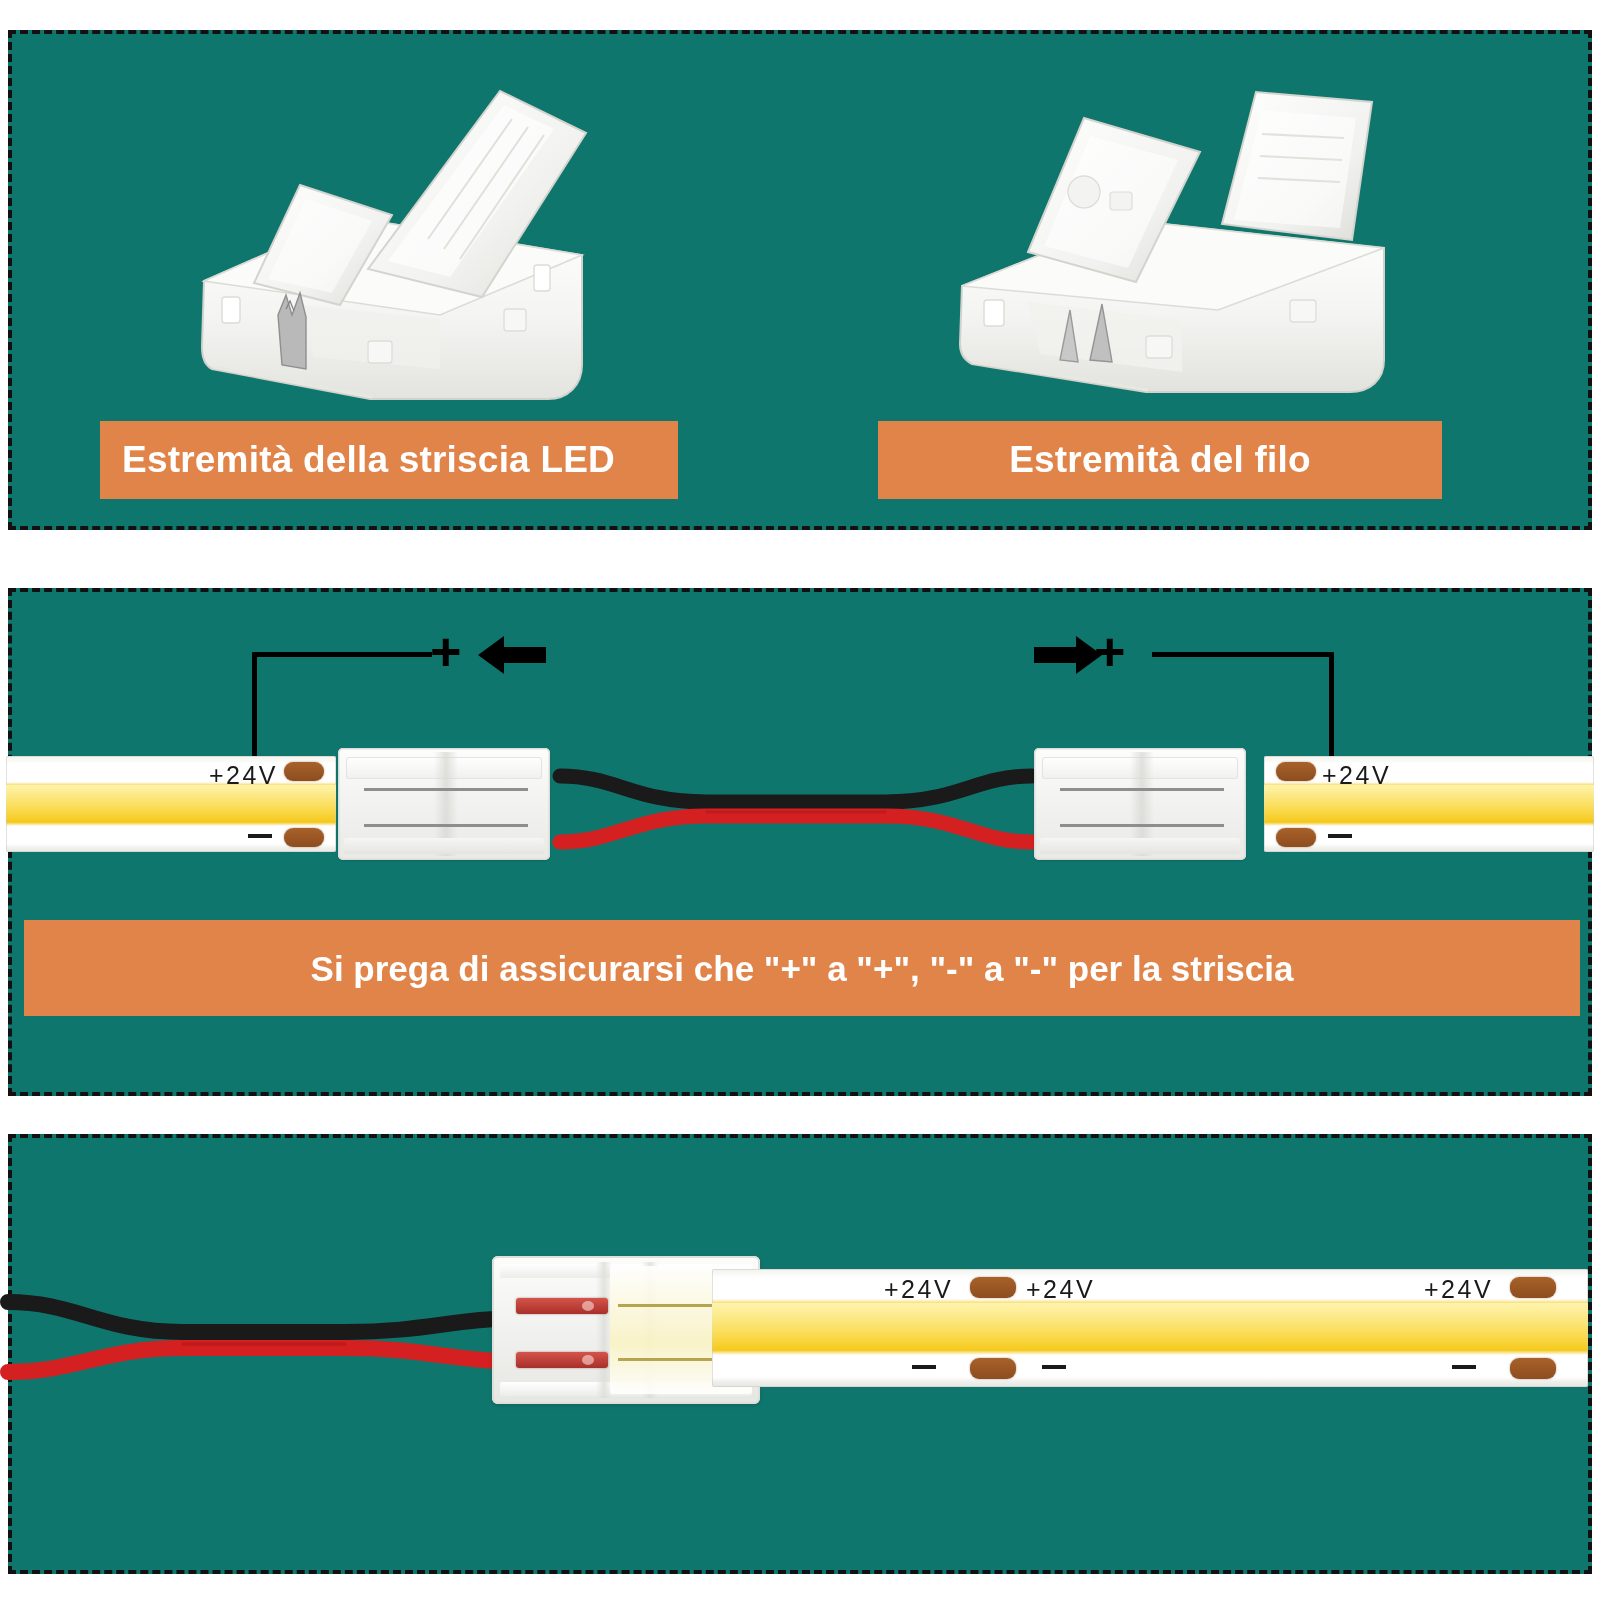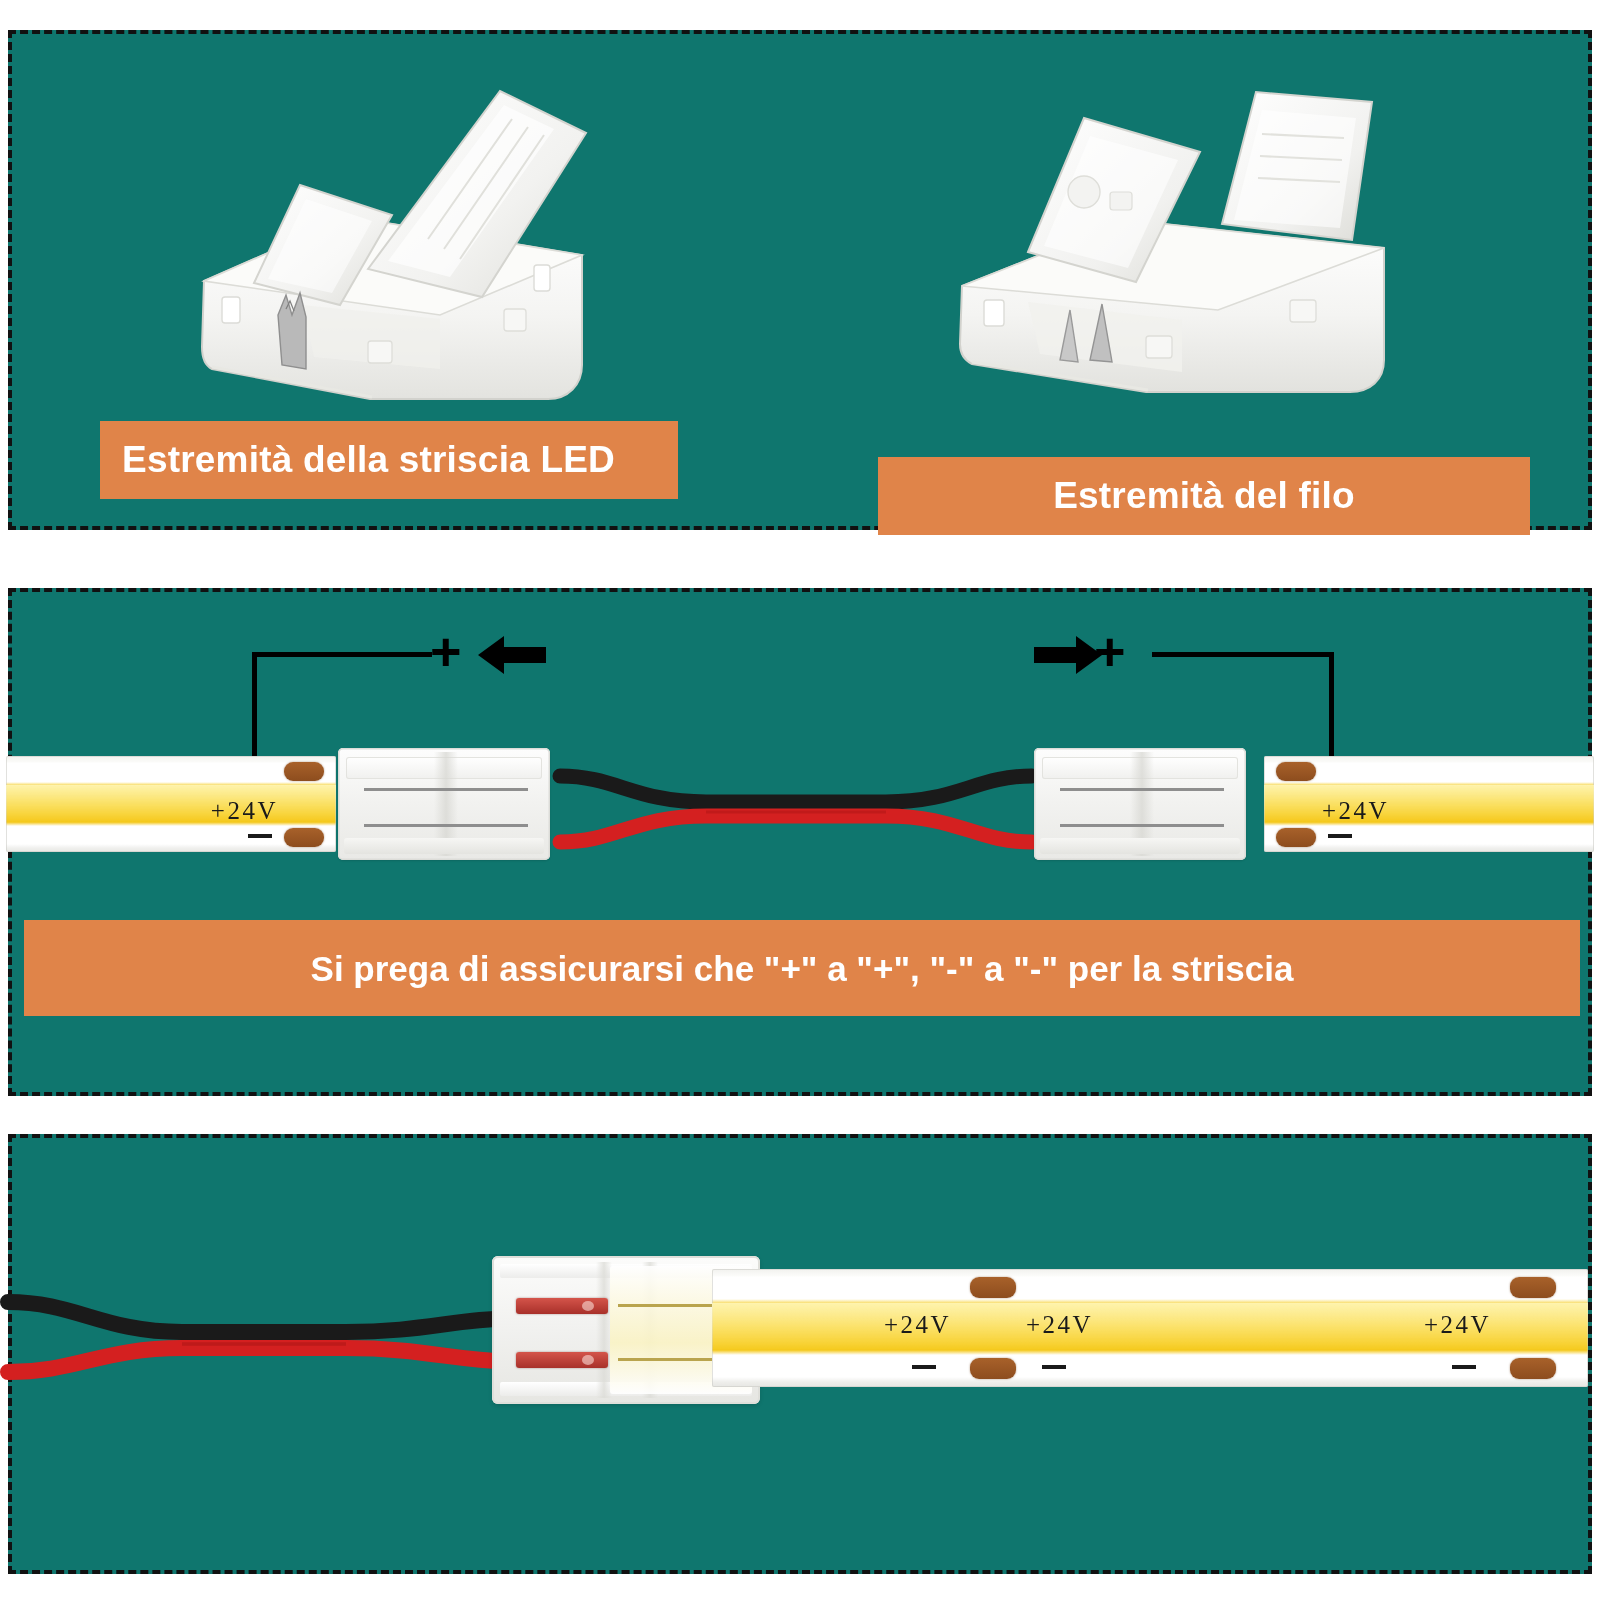--- a/index.html
+++ b/index.html
@@ -54,24 +54,23 @@
     width: 578px;
     height: 78px;
     padding-left: 22px;
     justify-content: flex-start;
   }
   #label-strip-end .label-text { font-size: 37px; }
 
   #label-wire-end {
     left: 866px;
     top: 387px;
-    width: 652px;
+    width: 564px;
     height: 78px;
     justify-content: center;
-    margin-top: 36px;
   }
   #label-wire-end .label-text { font-size: 37px; }
 
   
   #caption-band {
     position: absolute;
     left: 12px;
     top: 328px;
     width: 1556px;
     height: 96px;
@@ -129,26 +128,25 @@
   .pad {
     position: absolute;
     width: 40px;
     height: 19px;
     border-radius: 9px;
     background: linear-gradient(to bottom, #a8612a, #8d4d1e);
     box-shadow: 0 0 2px rgba(120,70,30,0.6);
   }
   .strip-mark {
     position: absolute;
-    font-family: Liberation Serif, serif;
+    font-family: Liberation Sans, sans-serif;
     font-size: 25px;
     color: #1a1a1a;
     letter-spacing: 2.5px;
     white-space: nowrap;
-    margin-top: 36px;
   }
   .strip-minus {
     position: absolute;
     width: 24px;
     height: 4px;
     background: #1a1a1a;
   }
 
   
   .conn-box {

